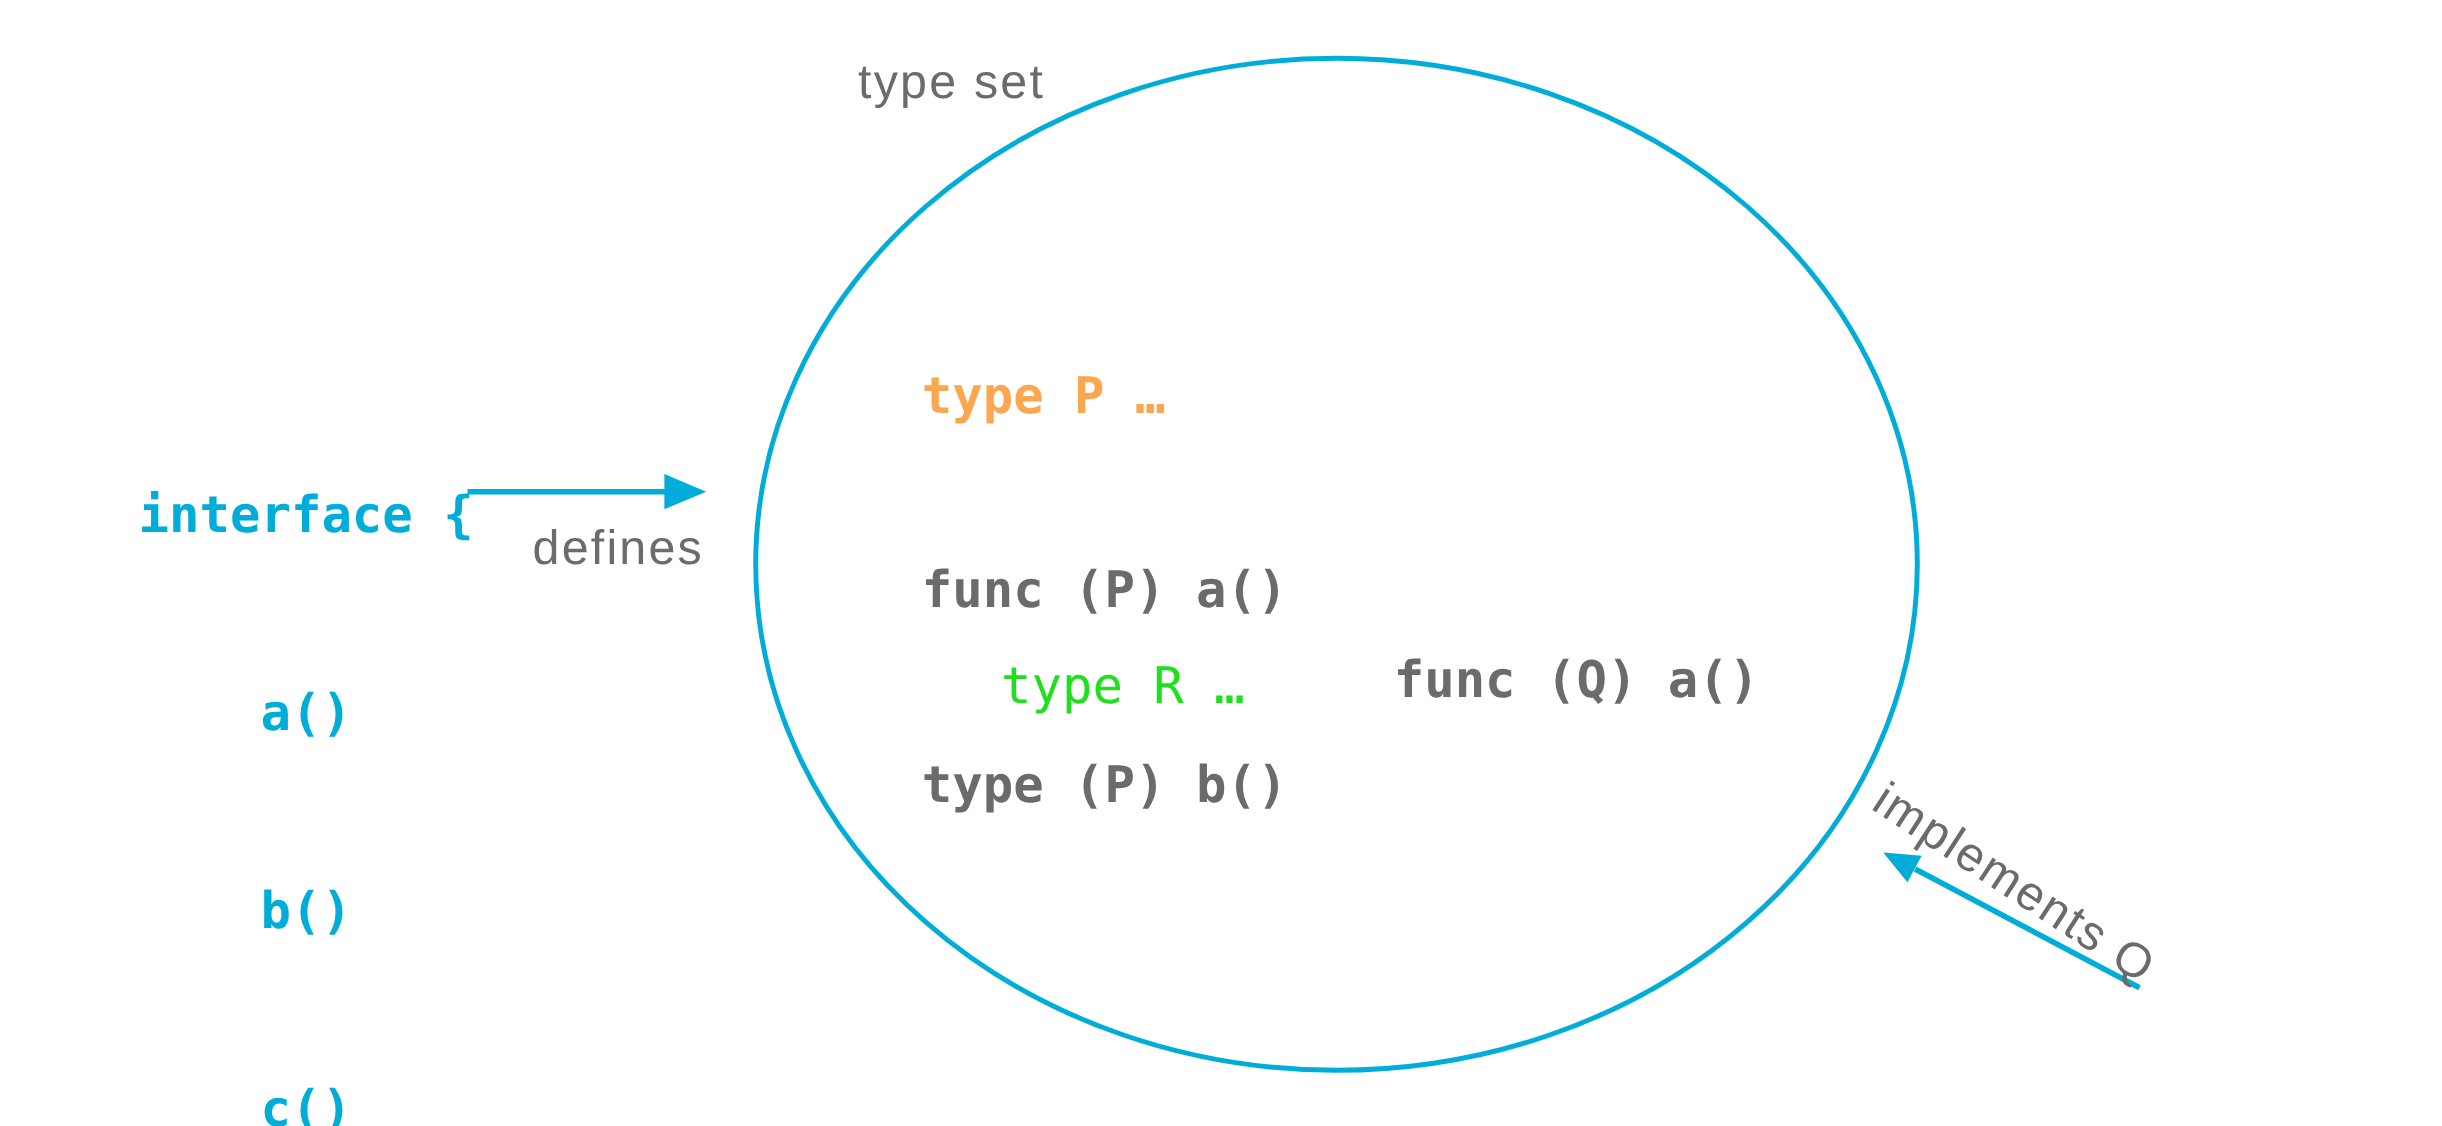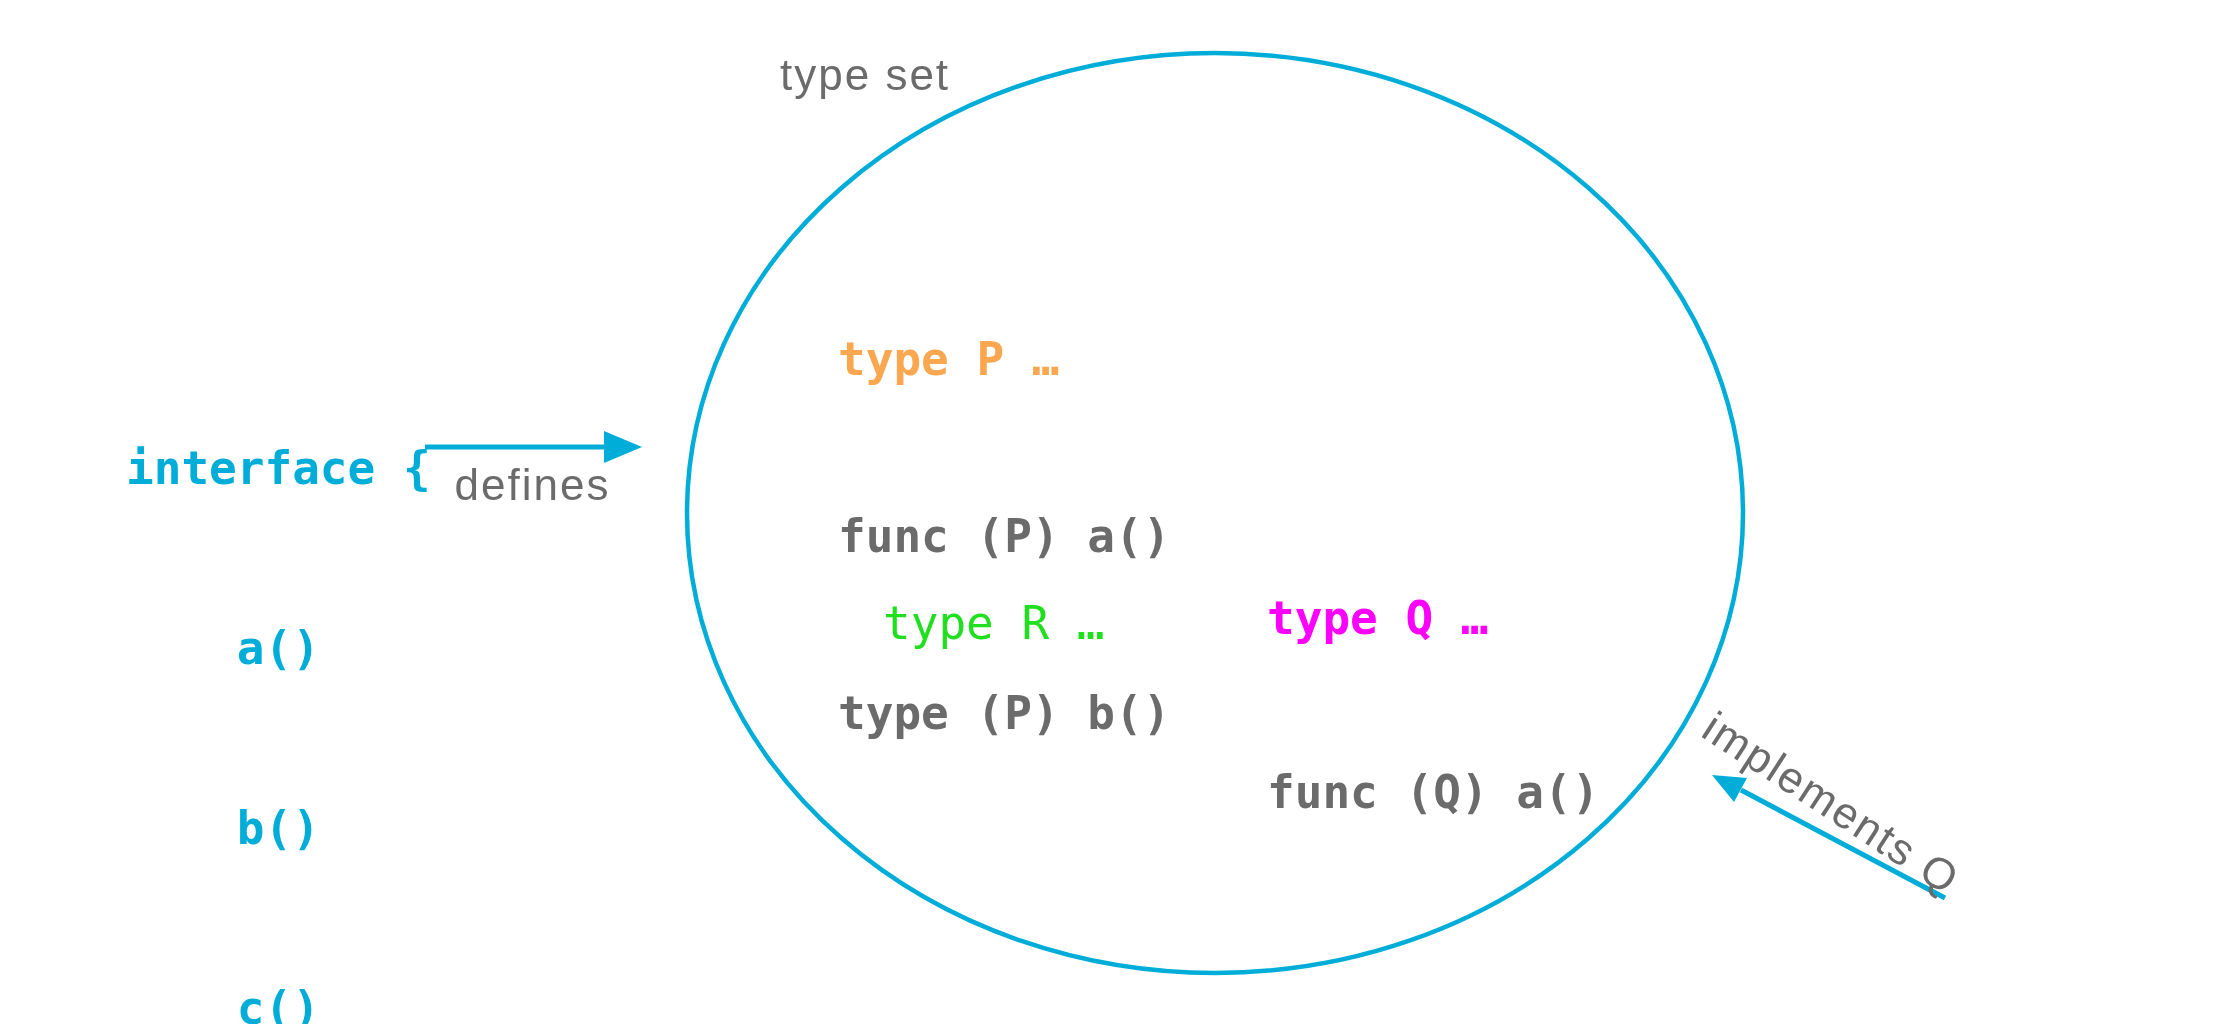--- a/index.html
+++ b/index.html
@@ -37,24 +37,24 @@
   .code .code-line{white-space:pre;font-weight:bold;}
   .blue{color:var(--blue);}
   .orange{color:var(--orange);}
   .magenta{color:var(--magenta);}
   .green{color:var(--green);}
   .gray{color:var(--gray);text-align:right;}
 
   .block-interface{left:126px;top:318px;line-height:60px;}
   .block-p{left:838px;top:212px;line-height:59px;}
   .block-q{left:1267px;top:473px;line-height:58px;}
-  .block-r{left:883px;top:596px;}
+  .block-r{left:910px;top:596px;}
 
   .type-set-label{left:780px;top:50px;}
-  .defines-label{left:425px;top:460px;width:215px;text-align:center;}
+  .defines-label{left:425px;top:474px;width:215px;text-align:right;}
   .implements-label{
     left:1721px;top:702px;
     transform:rotate(33deg);
     transform-origin:0 0;
   }
 </style>
 </head>
 <body>
 
 <div class="canvas">
@@ -84,21 +84,20 @@
   <div class="label defines-label">defines</div>
 
   <div class="code block-p">
     <div class="code-line orange">type P …</div>
     <div class="code-line gray">func (P) a()</div>
     <div class="code-line gray">type (P) b()</div>
     
   </div>
 
   <div class="code block-q">
-    <div class="code-line magenta">type Q …</div>
     <div class="code-line gray">func (Q) a()</div>
     
     
     
   </div>
 
   <div class="code green block-r">type R …</div>
 
   <div class="label implements-label">implements Q</div>
 

